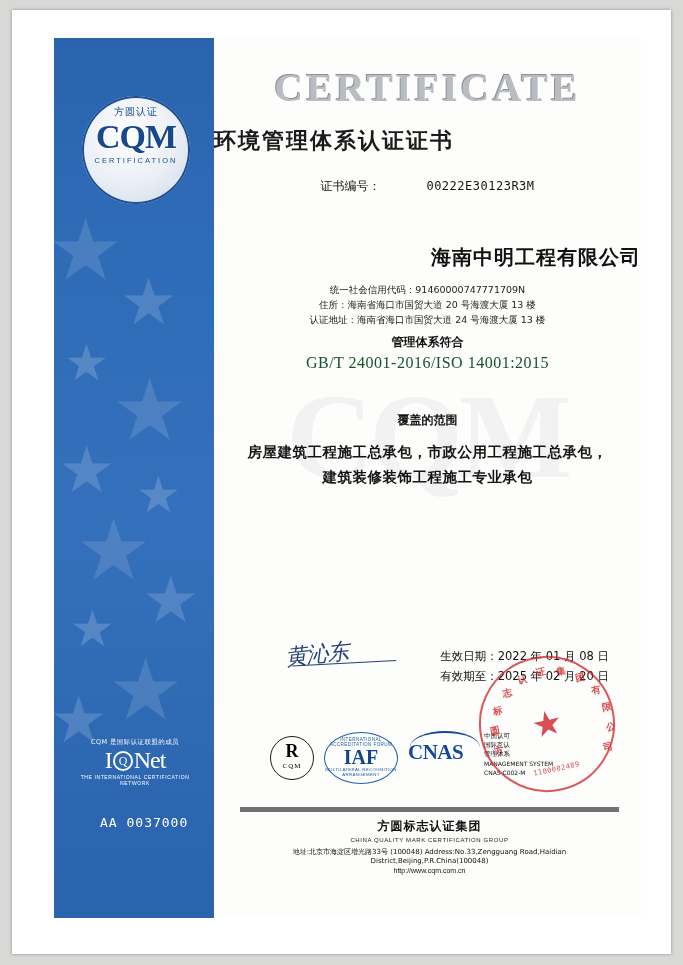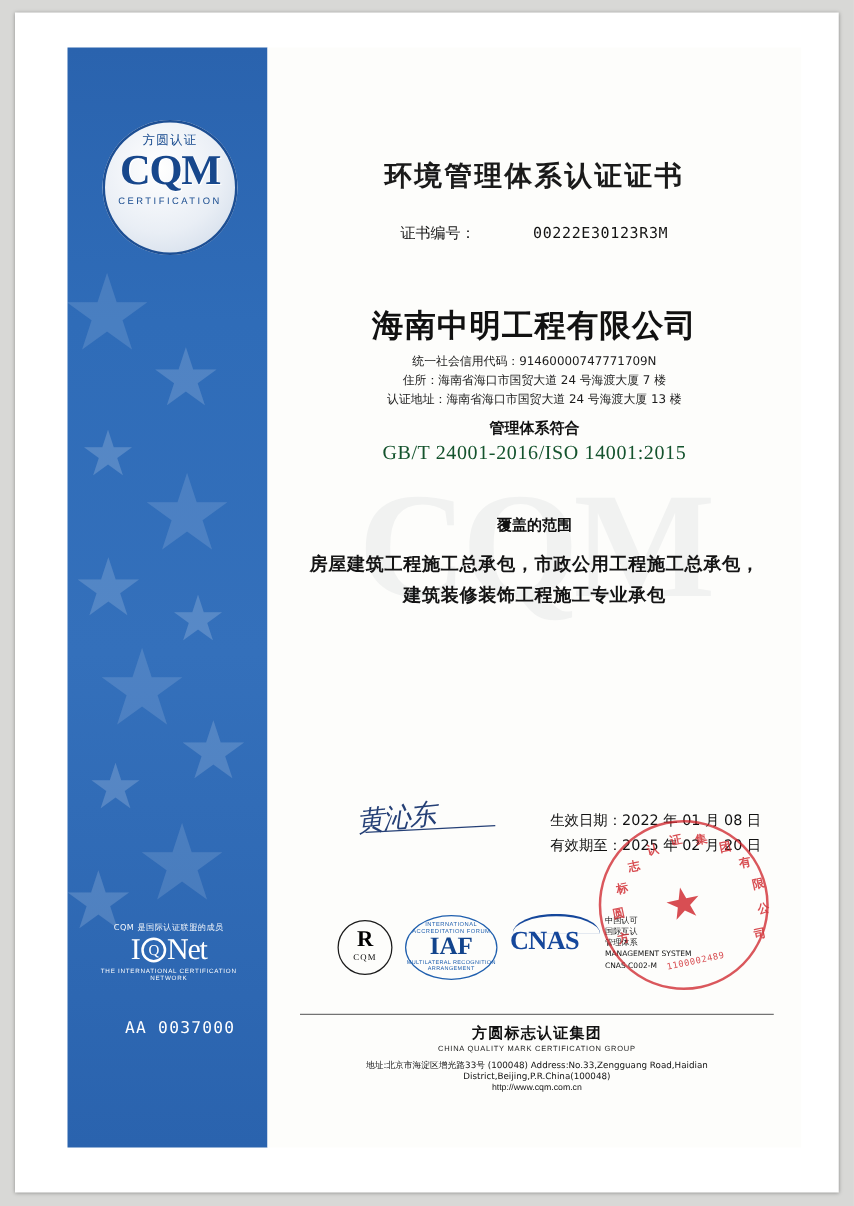--- a/index.html
+++ b/index.html
@@ -159,21 +159,21 @@
     font-weight: bold;
     font-size: 40px;
     letter-spacing: 3px;
     color: #b9bcc0;
     text-shadow: 1px 1px 0 #ffffff, -1px -1px 0 #8d9298;
   }
   .title-cn {
     position: absolute;
     left: 0; right: 0;
     top: 88px;
-    text-align: center;
+    text-align: left;
     font-family: "DejaVu Sans", sans-serif;
     font-weight: bold;
     font-size: 22px;
     letter-spacing: 2px;
     color: #1a1a1a;
   }
   .cert-no {
     position: absolute;
     left: 0; right: 0;
     top: 140px;
@@ -193,24 +193,24 @@
     top: 180px;
     text-align: center;
     font-size: 12px;
     color: #141414;
     font-family: "DejaVu Sans", sans-serif;
   }
   .company {
     position: absolute;
     left: 0; right: 0;
     top: 206px;
-    text-align: center;
-    font-family: "DejaVu Sans", sans-serif;
-    font-weight: bold;
-    font-size: 25px;
+    text-align: right;
+    font-family: "DejaVu Sans", sans-serif;
+    font-weight: bold;
+    font-size: 20px;
     letter-spacing: 1px;
     color: #111111;
   }
   .info-lines {
     position: absolute;
     left: 0; right: 0;
     top: 244px;
     text-align: center;
     font-size: 9.5px;
     line-height: 15px;
@@ -428,21 +428,21 @@
     letter-spacing: 0.5px;
   }
 
   
   .footer {
     position: absolute;
     left: 26px;
     right: 22px;
     bottom: 44px;
     text-align: center;
-    border-top: 1px solid #737373;
+    border-top: 5px solid #737373;
     padding-top: 6px;
   }
   .footer .org-cn {
     font-family: "DejaVu Sans", sans-serif;
     font-weight: bold;
     font-size: 12px;
     color: #111111;
     letter-spacing: 1px;
   }
   .footer .org-en {
@@ -495,31 +495,32 @@
       <div class="tag">THE INTERNATIONAL CERTIFICATION NETWORK</div>
     </div>
 
     <div class="serial">AA 0037000</div>
   </div>
 
   <div class="panel">
 
     <div class="watermark">CQM</div>
 
+    <div class="title-en">CERTIFICATE</div>
     <div class="title-cn">环境管理体系认证证书</div>
 
     <div class="cert-no">
       <span>证书编号：</span><span class="val">00222E30123R3M</span>
     </div>
 
     <div class="company">海南中明工程有限公司</div>
 
     <div class="info-lines">
       <div>统一社会信用代码：91460000747771709N</div>
-      <div>住所：海南省海口市国贸大道 24 号海渡大厦 7 楼</div>
+      <div>住所：海南省海口市国贸大道 20 号海渡大厦 13 楼</div>
       <div>认证地址：海南省海口市国贸大道 24 号海渡大厦 13 楼</div>
     </div>
 
     <div class="conform-label">管理体系符合</div>
     <div class="standard">GB/T 24001-2016/ISO 14001:2015</div>
 
     <div class="scope-label">覆盖的范围</div>
     <div class="scope-body">
       <div>房屋建筑工程施工总承包，市政公用工程施工总承包，</div>
       <div>建筑装修装饰工程施工专业承包</div>

